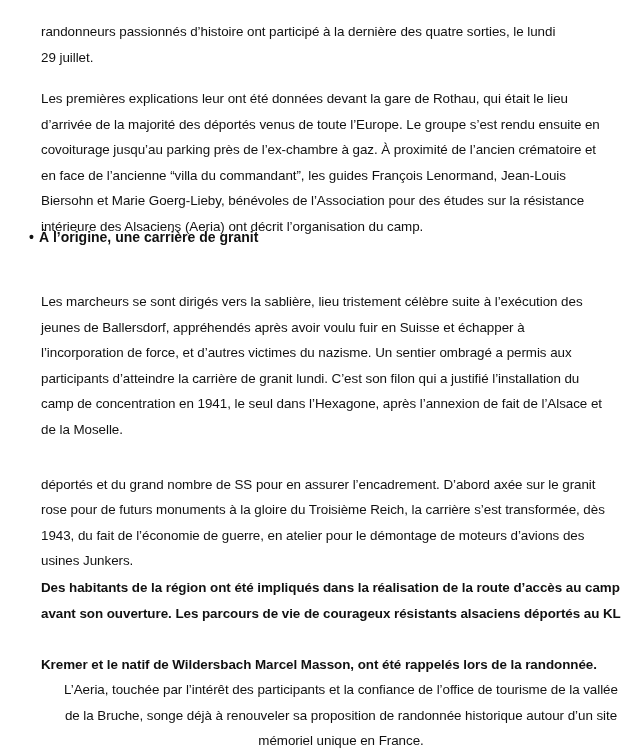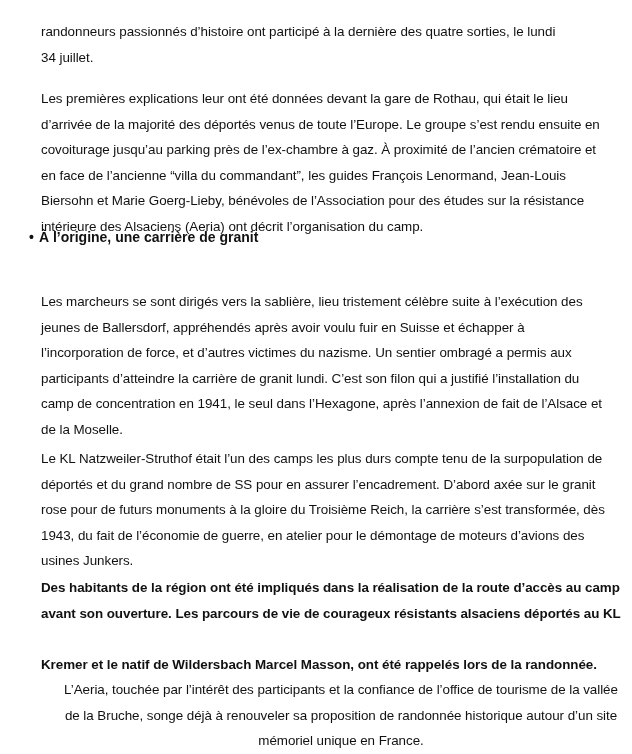--- a/index.html
+++ b/index.html
@@ -46,21 +46,21 @@
       margin-right: 5px;
     }
   </style>
 </head>
 <body>
 
 <div class="article">
 
   <p class="para p0">
     <span>randonneurs passionnés d’histoire ont participé à la dernière des quatre sorties, le lundi</span><br>
-    <span>34 juillet.</span>
+    <span>29 juillet.</span>
   </p>
 
   <p class="para p1">
     <span>Les premières explications leur ont été données devant la gare de Rothau, qui était le lieu</span><br>
     <span>d’arrivée de la majorité des déportés venus de toute l’Europe. Le groupe s’est rendu ensuite en</span><br>
     <span>covoiturage jusqu’au parking près de l’ex-chambre à gaz. À proximité de l’ancien crématoire et</span><br>
     <span>en face de l’ancienne “villa du commandant”, les guides François Lenormand, Jean-Louis</span><br>
     <span>Biersohn et Marie Goerg-Lieby, bénévoles de l’Association pour des études sur la résistance</span><br>
     <span>intérieure des Alsaciens (Aeria) ont décrit l’organisation du camp.</span>
   </p>
@@ -72,21 +72,21 @@
   <p class="para p2">
     <span>Les marcheurs se sont dirigés vers la sablière, lieu tristement célèbre suite à l’exécution des</span><br>
     <span>jeunes de Ballersdorf, appréhendés après avoir voulu fuir en Suisse et échapper à</span><br>
     <span>l’incorporation de force, et d’autres victimes du nazisme. Un sentier ombragé a permis aux</span><br>
     <span>participants d’atteindre la carrière de granit lundi. C’est son filon qui a justifié l’installation du</span><br>
     <span>camp de concentration en 1941, le seul dans l’Hexagone, après l’annexion de fait de l’Alsace et</span><br>
     <span>de la Moselle.</span>
   </p>
 
   <p class="para p3">
-    <span>Le KL Natzweiler-Struthof était l’un des camps les plus durs compte tenu de la surpopulation de</span><br>
+    <br>
     <span>déportés et du grand nombre de SS pour en assurer l’encadrement. D’abord axée sur le granit</span><br>
     <span>rose pour de futurs monuments à la gloire du Troisième Reich, la carrière s’est transformée, dès</span><br>
     <span>1943, du fait de l’économie de guerre, en atelier pour le démontage de moteurs d’avions des</span><br>
     <span>usines Junkers.</span>
   </p>
 
   <p class="para p4">
     <span>Des habitants de la région ont été impliqués dans la réalisation de la route d’accès au camp</span><br>
     <span>avant son ouverture. Les parcours de vie de courageux résistants alsaciens déportés au KL</span><br>
     <br>

